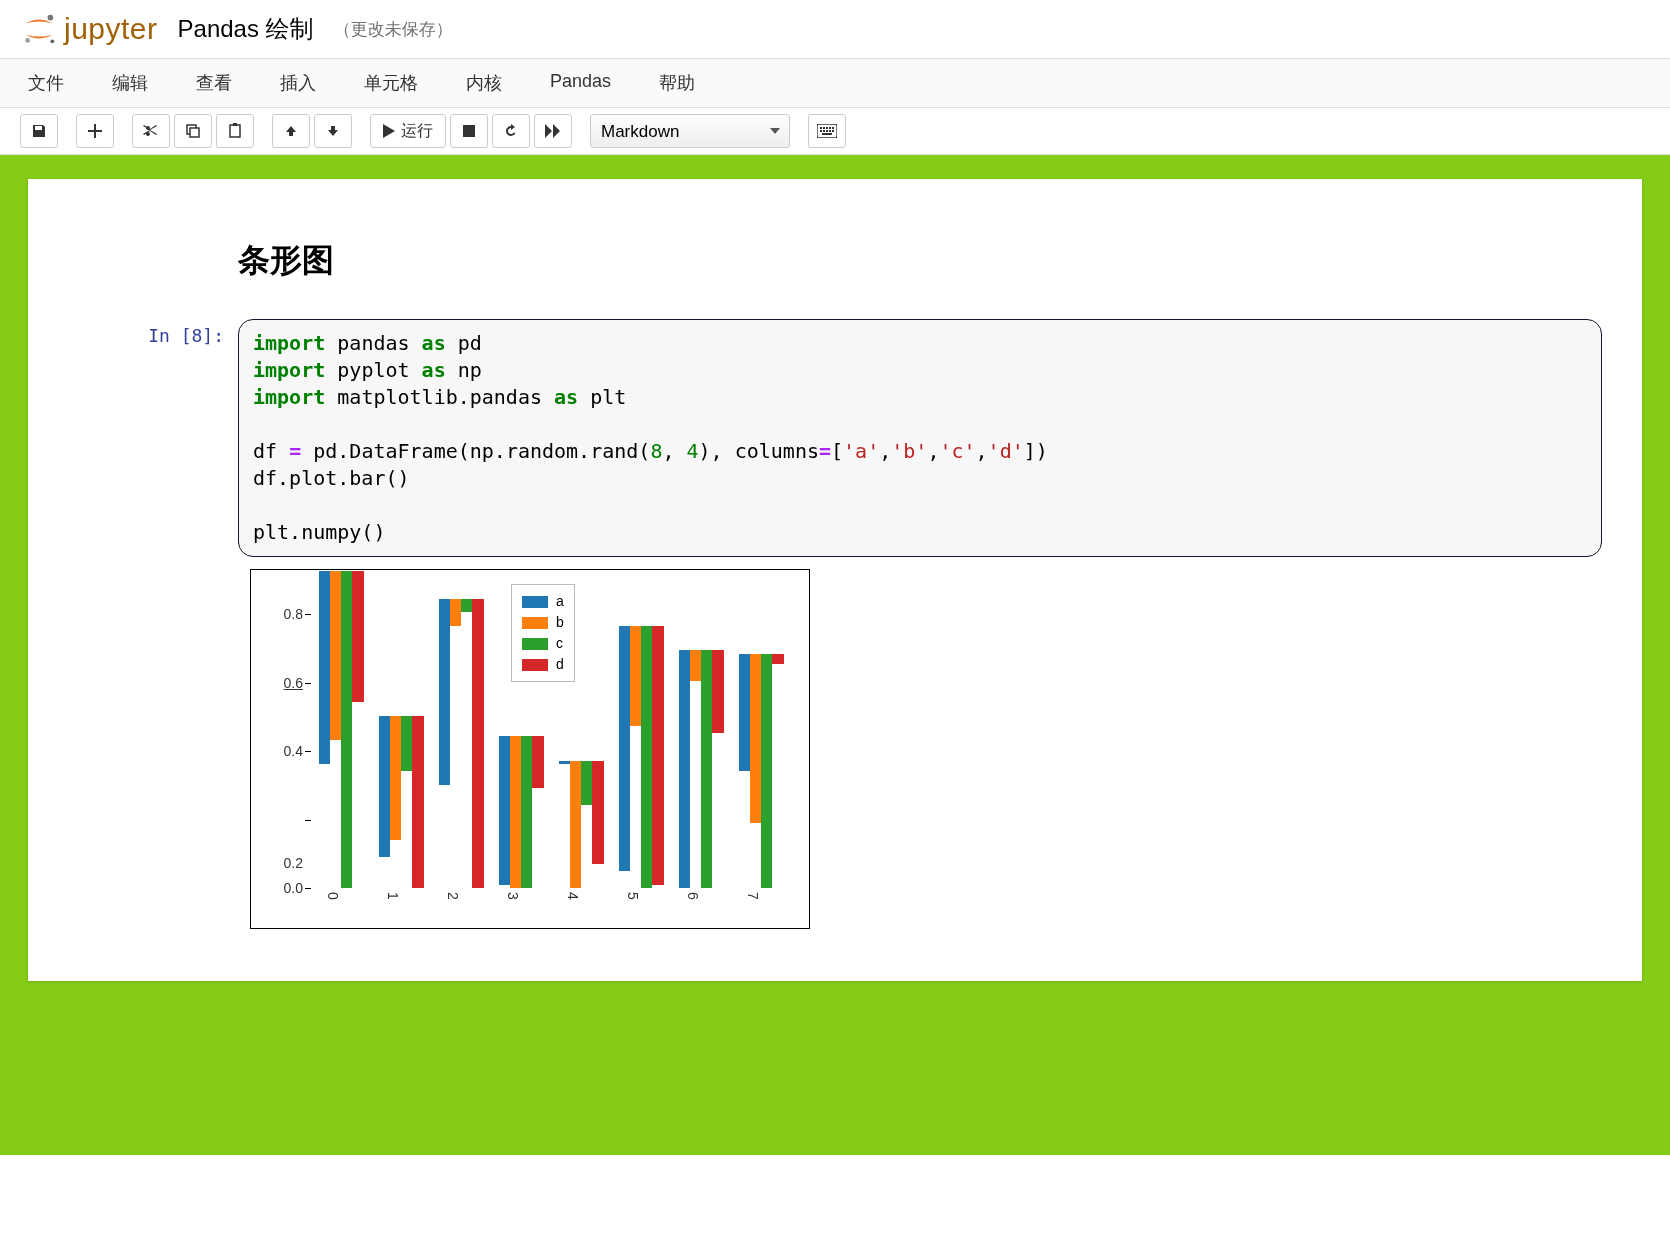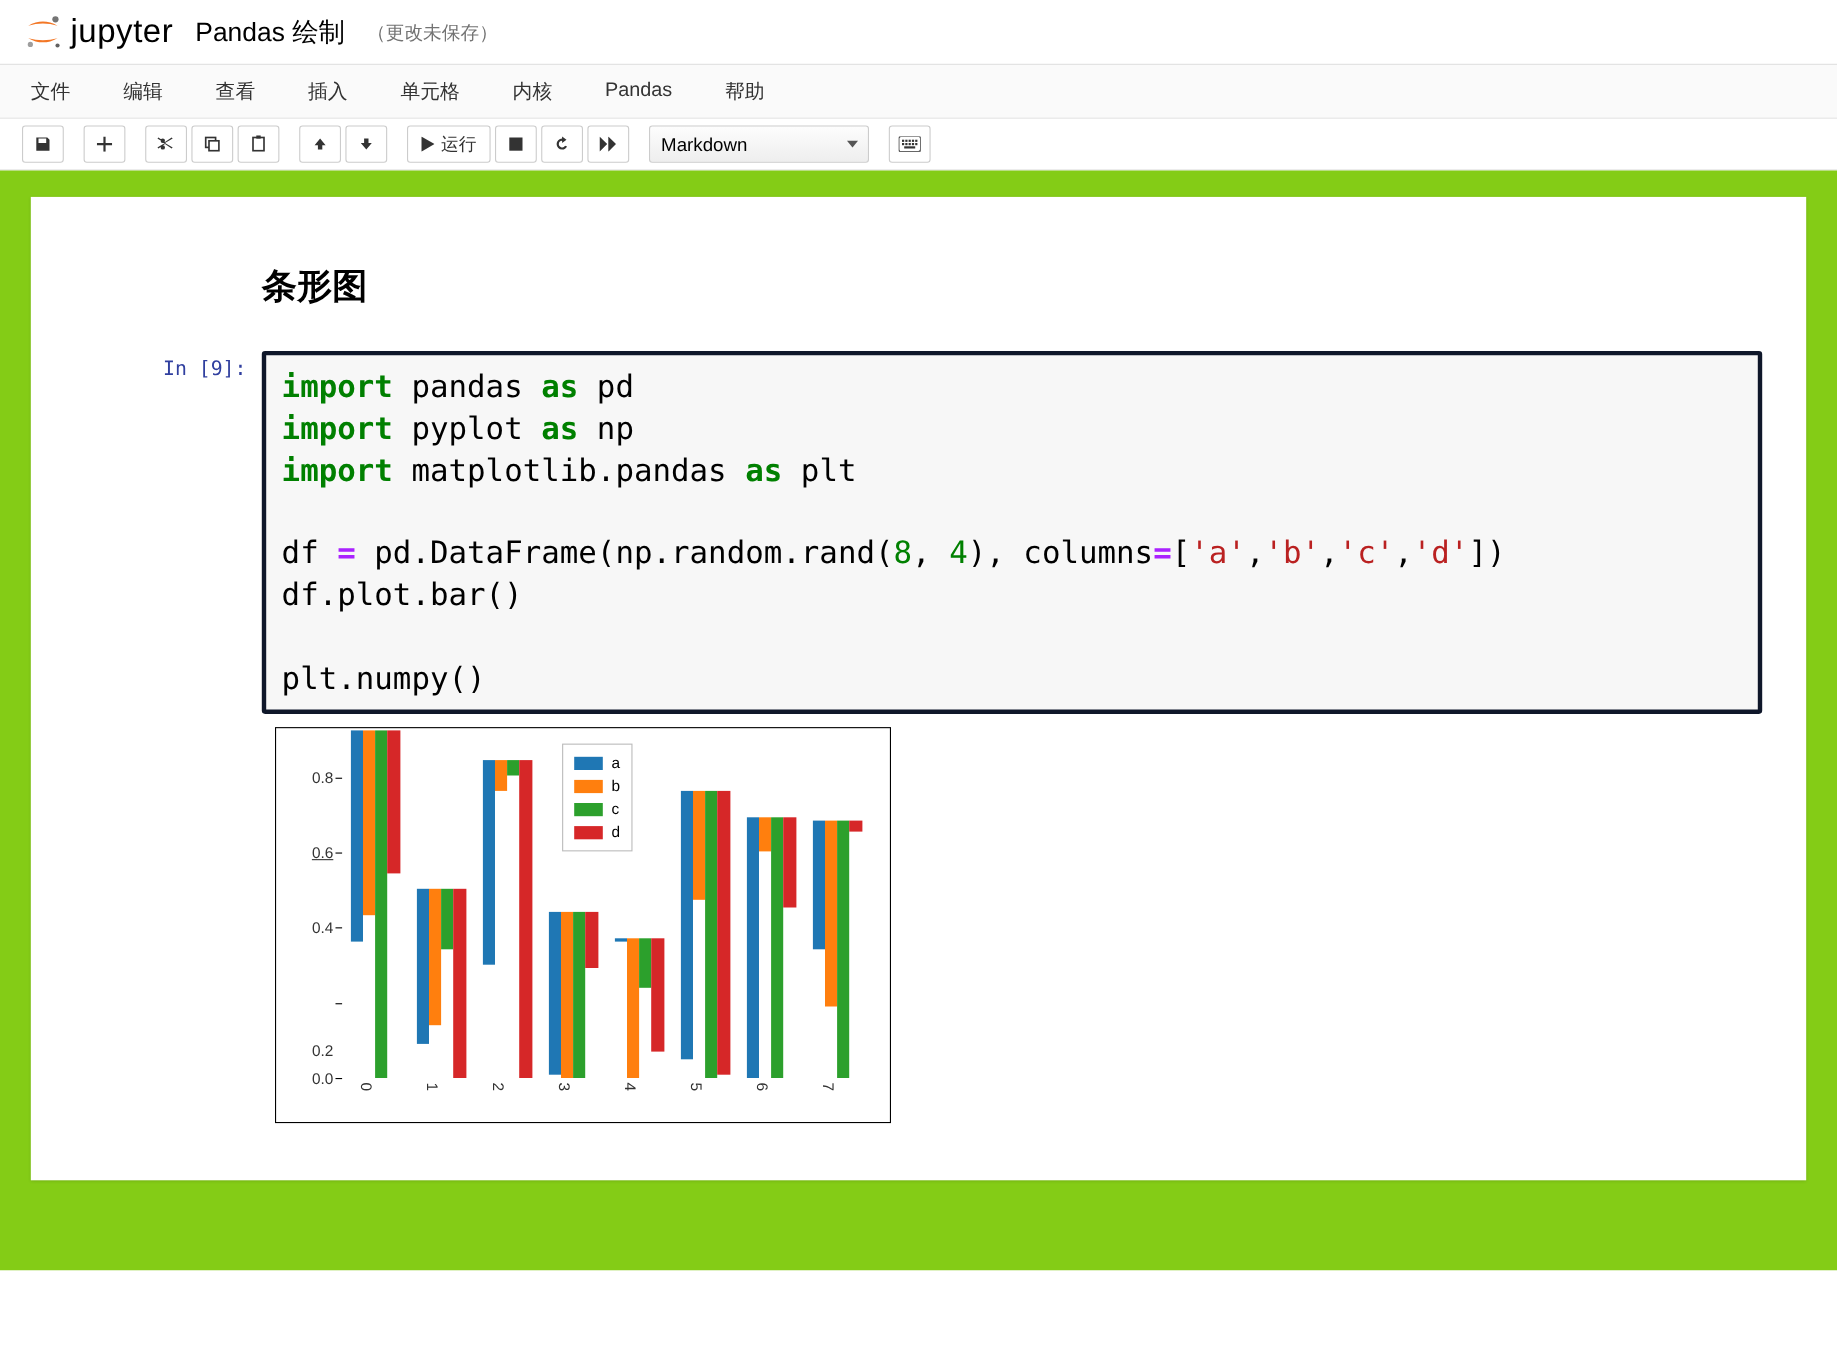--- a/index.html
+++ b/index.html
@@ -1,21 +1,21 @@
 <!DOCTYPE html>
 <html><head>
 <meta charset="utf-8">
 <style>
   * { box-sizing: border-box; margin: 0; padding: 0; }
   body { font-family: -apple-system, BlinkMacSystemFont, "Segoe UI", Helvetica, Arial, sans-serif; background: #fff; color: #000; }
   
   .header { display: flex; align-items: center; padding: 10px 20px; gap: 20px; }
   .logo { display: flex; align-items: center; gap: 6px; }
   .logo-icon svg { width: 38px; height: 38px; display:block; }
-  .logo-text { font-size: 30px; color: #000000; font-weight: 400; letter-spacing: 0.5px; }
+  .logo-text { font-size: 30px; color: #a16207; font-weight: 400; letter-spacing: 0.5px; }
   .notebook-title { font-size: 24px; font-weight: 500; color: #000; }
   .save-status { font-size: 17px; color: #737373; }
   
   .menubar { border-top: 1px solid #e0e0e0; border-bottom: 1px solid #e0e0e0; background: #fafafa; padding: 0 20px; display: flex; gap: 32px; }
   .menu-item { padding: 12px 8px; font-size: 18px; color: #333; cursor: pointer; }
   
   .toolbar { border-bottom: 1px solid #e0e0e0; padding: 6px 20px; display: flex; align-items: center; gap: 6px; background:#fff; }
   .tb-btn { border: 1px solid #ccc; background: #fff; border-radius: 3px; min-width: 38px; height: 34px; display: inline-flex; align-items: center; justify-content: center; cursor: pointer; font-size: 16px; color: #333; padding: 0 8px; }
   .tb-group { display: flex; gap: 4px; }
   .tb-sep { width: 6px; }
@@ -27,21 +27,21 @@
   
   .workspace { background: #84cc16; padding: 24px 28px; min-height: 1000px; }
   .notebook { background: #fff; box-shadow: 0 1px 3px rgba(0,0,0,0.15); padding: 40px 40px 40px 40px; }
   
   .cell { display: flex; margin-bottom: 12px; }
   .prompt { width: 170px; flex-shrink: 0; text-align: right; padding-right: 14px; font-family: "Menlo","Consolas",monospace; font-size: 18px; color: #303F9F; padding-top: 6px; }
   .cell-body { flex: 1; }
   
   .md-cell h2 { font-size: 32px; font-weight: 700; margin-bottom: 24px; margin-top: 20px; }
   
-  .code-input { border: 4px solid #0f172a; background: #f7f7f7; border-radius: 3px; padding: 10px 14px; font-family: "Menlo","Consolas",monospace; font-size: 28px; line-height: 1.35; white-space: pre; color: #000; overflow-x:auto; }
+  .code-input { border: 1px solid #0f172a; background: #f7f7f7; border-radius: 15px; padding: 10px 14px; font-family: "Menlo","Consolas",monospace; font-size: 20px; line-height: 1.35; white-space: pre; color: #000; overflow-x:auto; }
   .kw { color: #008000; font-weight: bold; }
   .op { color: #AA22FF; font-weight: bold; }
   .num { color: #008000; }
   .str { color: #BA2121; }
   
   .output-area { padding-top: 12px; }
   .chart-box { border: 1px solid #000; width: 560px; height: 360px; position: relative; background: #fff; margin-left: 12px; }
   .plot-area { position: absolute; left: 60px; right: 20px; top: 10px; bottom: 40px; }
   .y-axis { position: absolute; left: 0; top: 10px; bottom: 40px; width: 60px; }
   .y-tick { position: absolute; right: 8px; font-size: 14px; color: #333; transform: translateY(-50%); }
@@ -185,21 +185,21 @@
   <div class="notebook">
 
     <div class="cell">
       <div class="prompt"></div>
       <div class="cell-body md-cell">
         <h2>条形图</h2>
       </div>
     </div>
 
     <div class="cell">
-      <div class="prompt">In [9]:</div>
+      <div class="prompt">In [8]:</div>
       <div class="cell-body">
         <div class="code-input" id="code-input"><span class="kw">import </span><span>pandas </span><span class="kw">as </span><span>pd
 </span><span class="kw">import </span><span>pyplot </span><span class="kw">as </span><span>np
 </span><span class="kw">import </span><span>matplotlib.pandas </span><span class="kw">as </span><span>plt
 </span><span>
 </span><span>df </span><span class="op">= </span><span>pd.DataFrame(np.random.rand(</span><span class="num">8</span><span>, </span><span class="num">4</span><span>), columns</span><span class="op">=</span><span>[</span><span class="str">'a'</span><span>,</span><span class="str">'b'</span><span>,</span><span class="str">'c'</span><span>,</span><span class="str">'d'</span><span>])
 </span><span>df.plot.bar()
 </span><span>
 </span><span>plt.numpy()</span></div>
 

